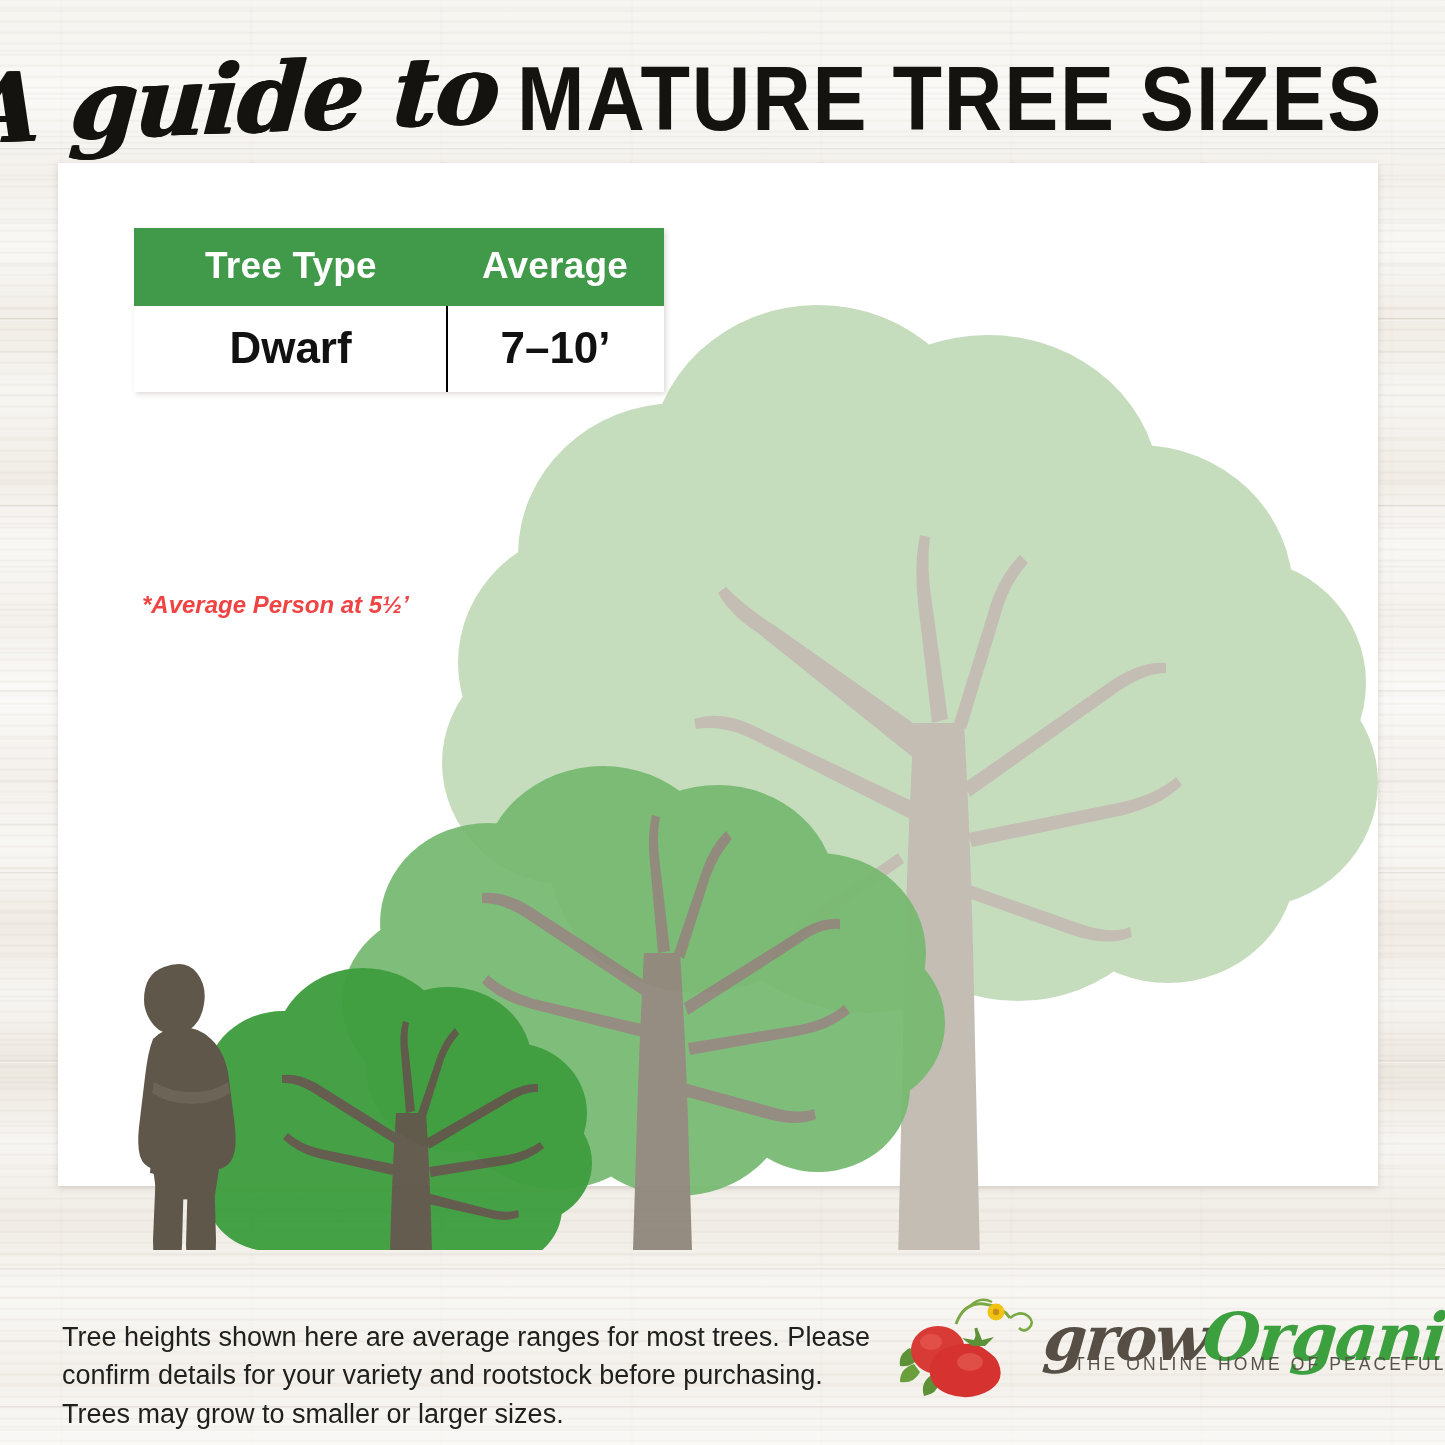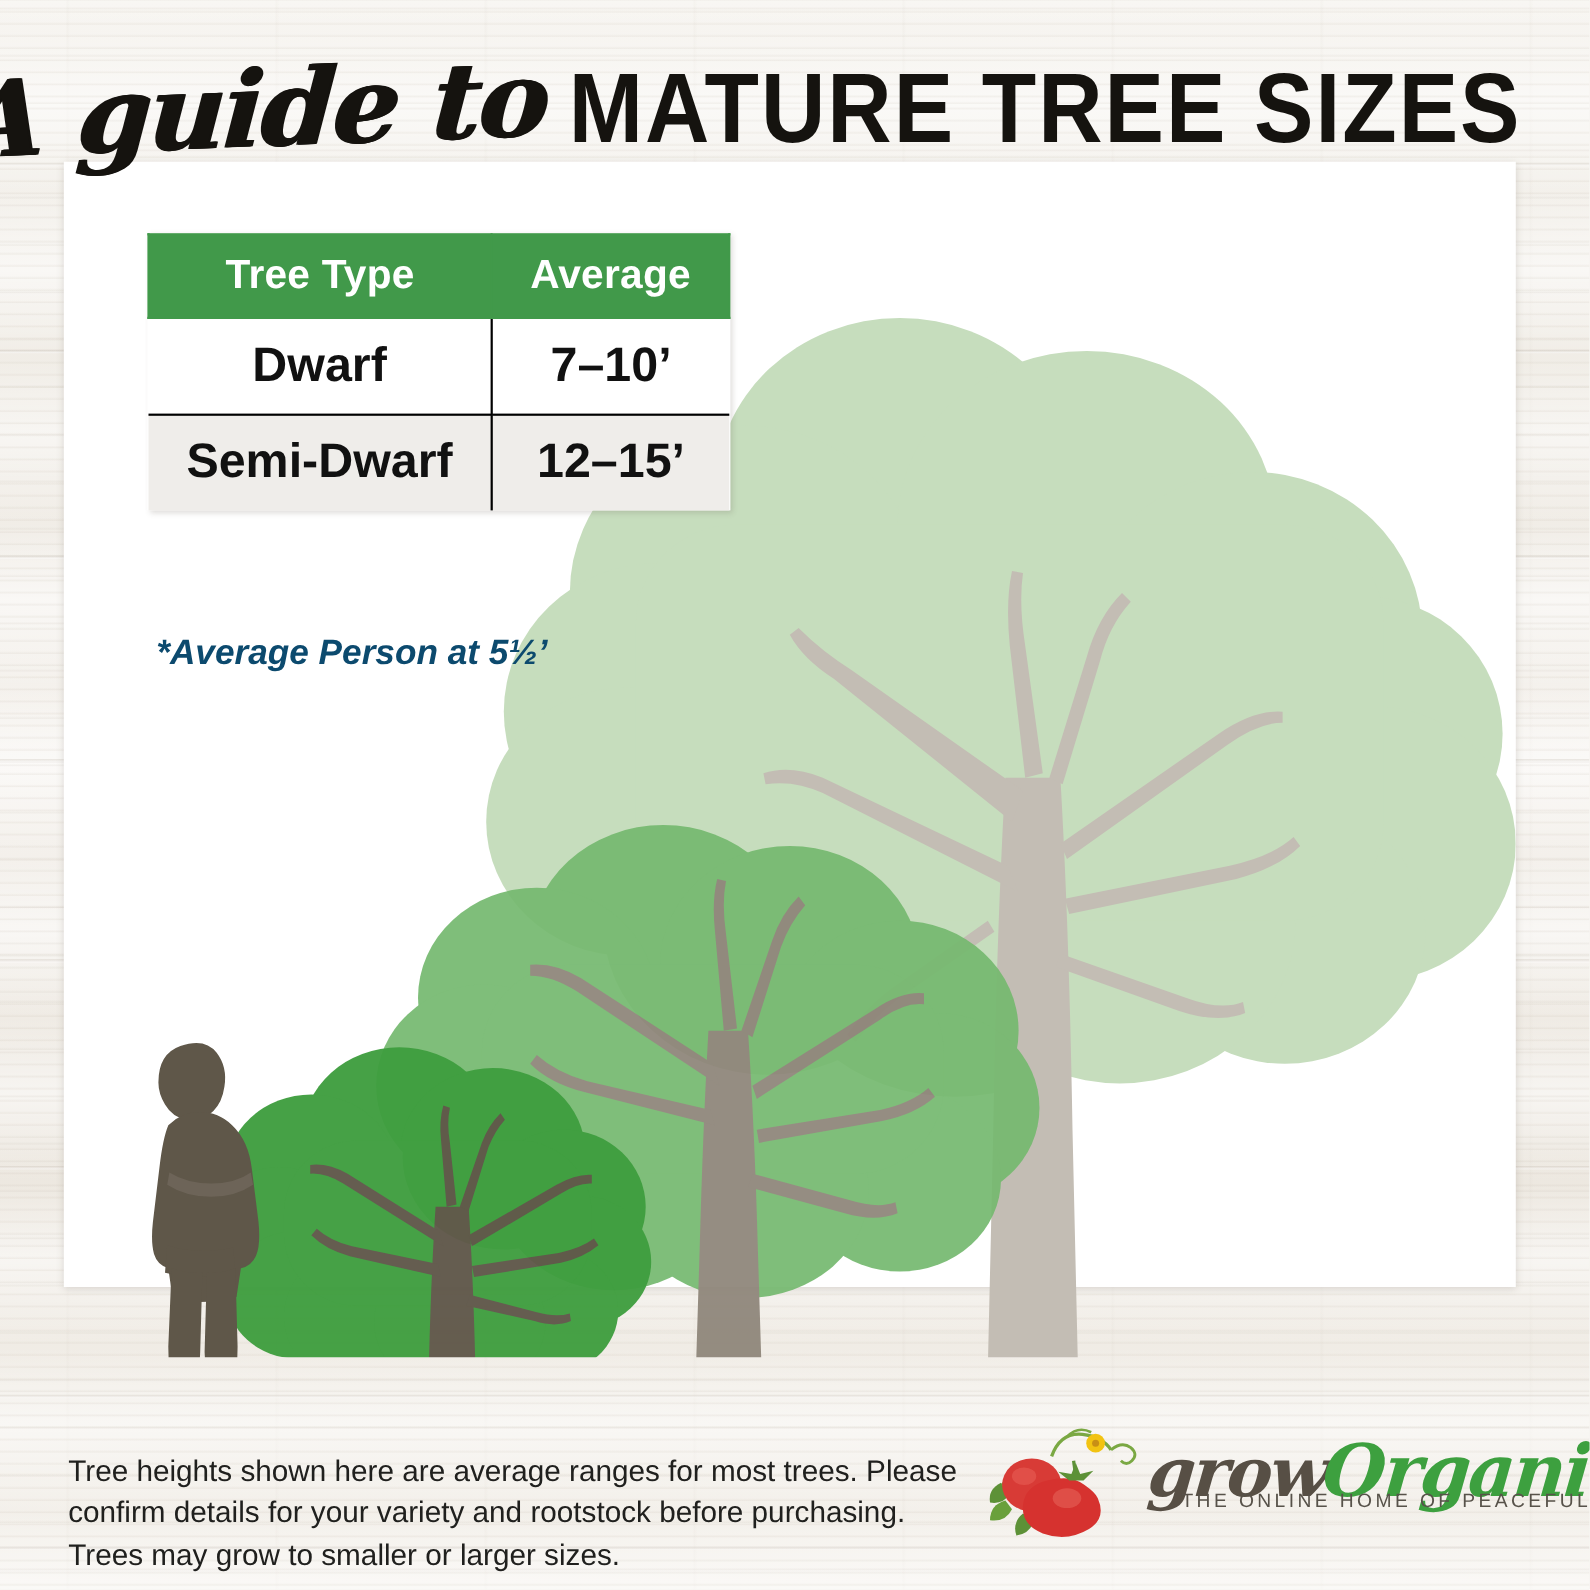--- a/index.html
+++ b/index.html
@@ -38,21 +38,21 @@
          rgba(190,180,166,0.00) 64px,
          rgba(190,180,166,0.00) 190px),
       linear-gradient(180deg,#f7f5f1 0%,#efebe4 28%,#f6f3ef 48%,#ece7df 72%,#f5f2ed 100%);
   }
   
   .plank{position:absolute;left:0;right:0;height:3px;
          background:linear-gradient(180deg,rgba(160,148,132,.22),rgba(255,255,255,.55));}
 
   
   #card{
-    position:absolute;left:58px;top:147px;width:1320px;height:1023px;
+    position:absolute;left:58px;top:163px;width:1320px;height:1023px;
     background:#ffffff;
     box-shadow:0 2px 7px rgba(90,80,70,0.20);
   }
 
   
   #title{
     position:absolute;left:0;right:0;top:44px;height:110px;
     display:flex;align-items:center;justify-content:center;
     white-space:nowrap;z-index:6;pointer-events:none;
   }
@@ -95,21 +95,21 @@
     border-left:none;border-right:none;
   }
   #sizetable tbody td.c1{border-right:2.5px solid #000;}
   #sizetable tbody tr.alt td{background:#efedea;}
   #sizetable tbody tr:first-child td{border-top:none;}
   #sizetable tbody tr:last-child td{border-bottom:none;}
 
   #footnote{
     position:absolute;left:84px;top:428px;z-index:5;
     font-family:"Liberation Sans",sans-serif;
-    font-style:italic;font-weight:700;font-size:32px;color:#0c4a6e;text-align:center;
+    font-style:italic;font-weight:700;font-size:24px;color:#ef4444;text-align:center;
   }
 
   
   #scene{position:absolute;left:0;top:0;width:1320px;height:1087px;overflow:hidden;}
 
   
   #disclaimer{
     position:absolute;left:62px;top:1318px;width:830px;z-index:6;
     font-family:"Liberation Sans Narrow","Liberation Sans",sans-serif;
     font-size:27px;line-height:1.42;color:#20201e;
@@ -267,24 +267,20 @@
       <tr>
         <th>Tree Type</th>
         <th>Average</th>
       </tr>
     </thead>
     <tbody>
       <tr>
         <td class="c1">Dwarf</td>
         <td class="c2">7–10’</td>
       </tr>
-      <tr class="alt">
-        <td class="c1">Semi-Dwarf</td>
-        <td class="c2">12–15’</td>
-      </tr>
     </tbody>
   </table>
 
   <div id="footnote">*Average Person at 5½’</div>
 </div>
 
 <div id="disclaimer">Tree heights shown here are average ranges for most trees. Please confirm details for your variety and rootstock before purchasing. Trees may grow to smaller or larger sizes.</div>
 
 <div id="logo">
   <svg width="150" height="110" viewBox="0 0 150 110" xmlns="http://www.w3.org/2000/svg" style="position:absolute;left:0;top:2px">

